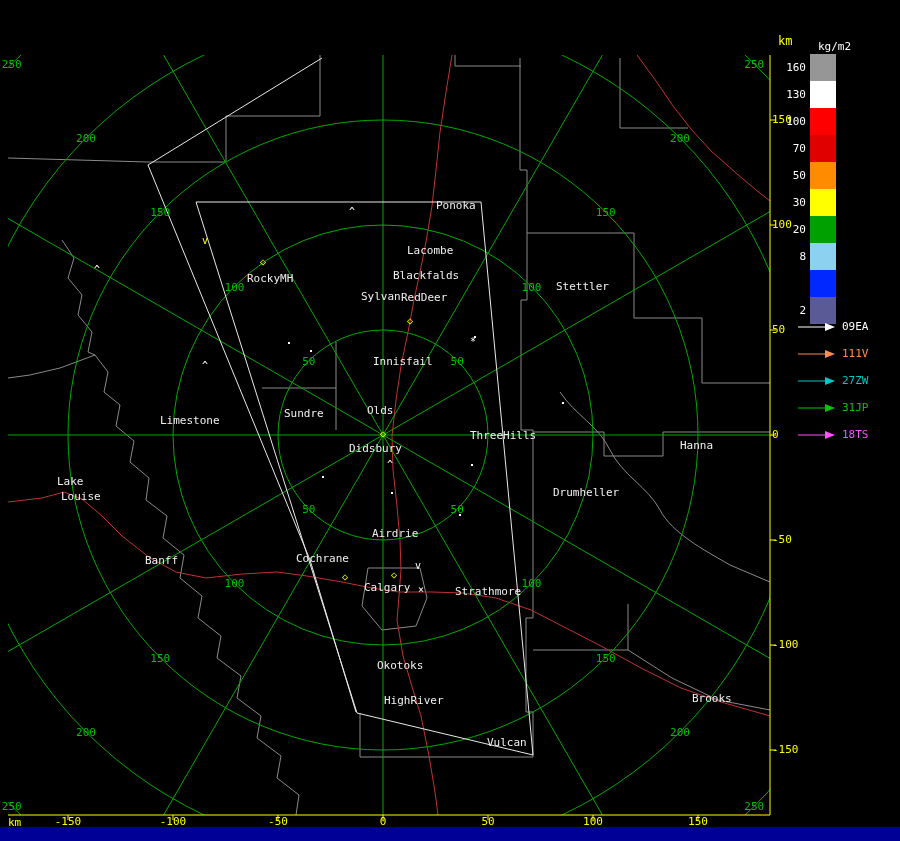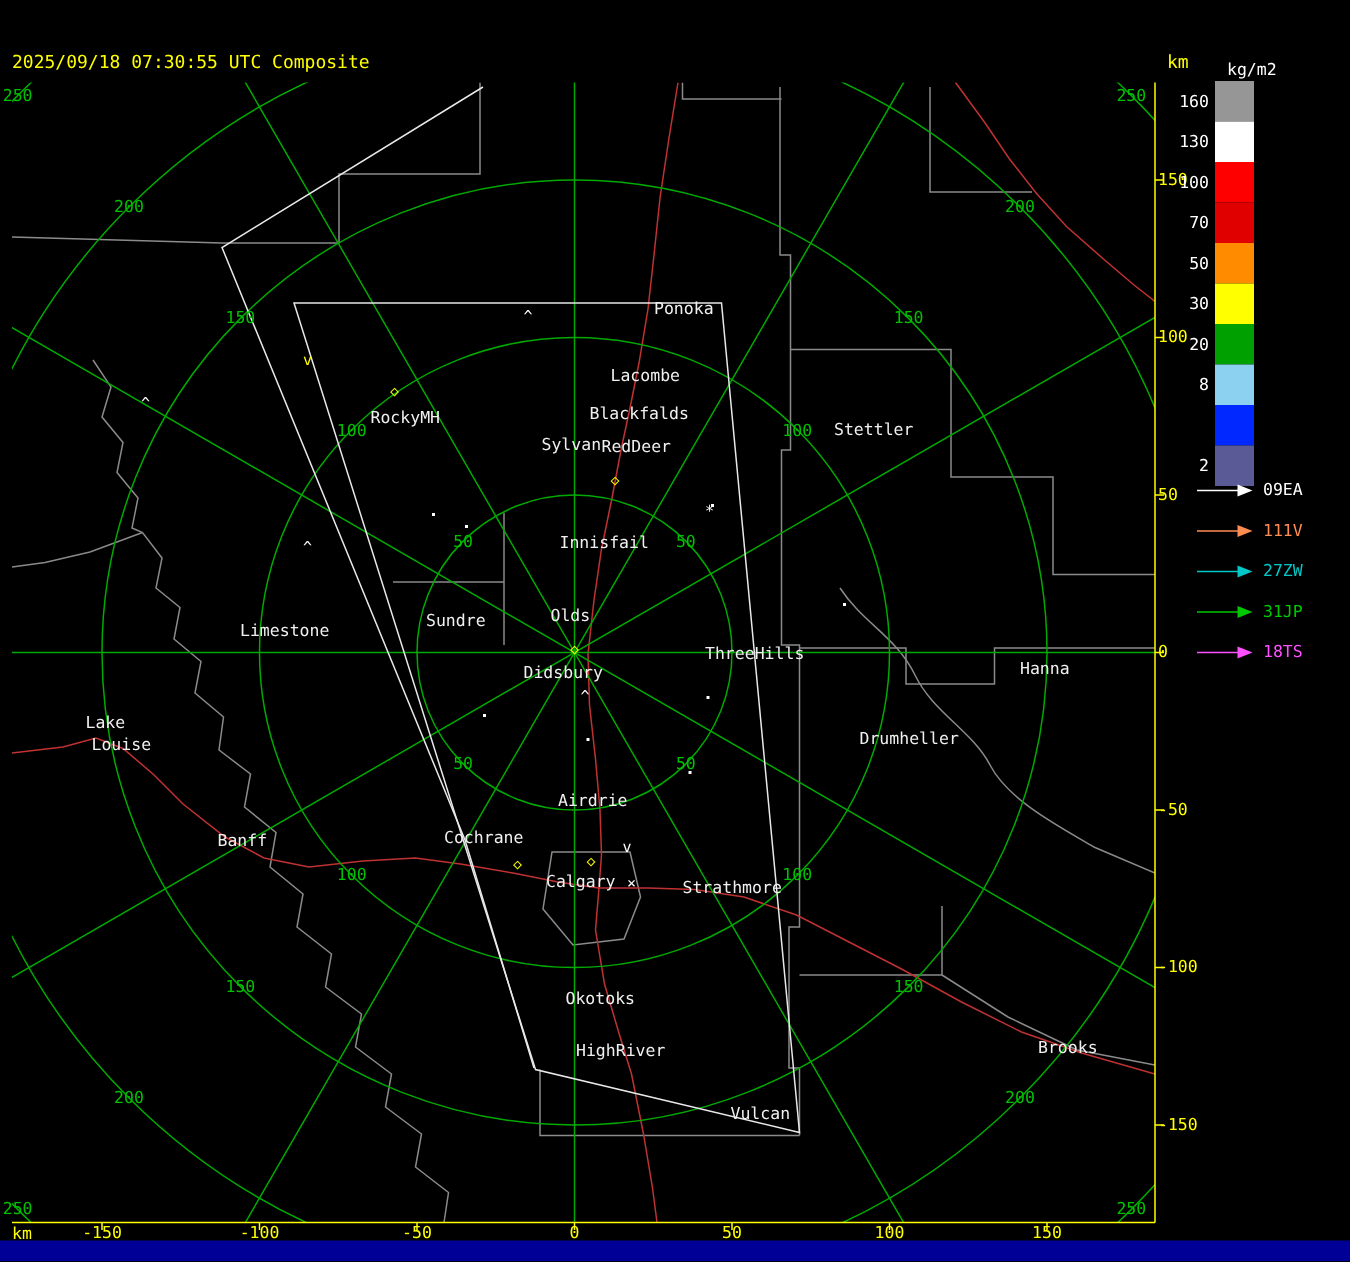--- a/index.html
+++ b/index.html
@@ -22,21 +22,20 @@
   .marker{position:absolute;transform:translate(-50%,-50%);font-size:10px;line-height:10px;}
   .marker.dot{width:2px;height:2px;}
   .bottombar{position:absolute;left:0;top:827px;width:900px;height:14px;}
 </style>
 </head>
 <body>
 
 <div class="screen">
 
 
-  <div class="timestamp">2025/09/18 07:30:55 UTC Composite</div>
   <div class="unit-top">km</div>
   <div class="unit-bottom">km</div>
 
   <svg class="mapsvg" width="900" height="841">
     <defs>
       <clipPath id="mapclip">
           <rect x="8" y="55" width="762" height="760"></rect>
         </clipPath>
     </defs>
     <g clip-path="url(#mapclip)">
@@ -148,21 +147,21 @@
     <div class="city" style="color: rgb(240, 240, 240); left: 401px; top: 292px;">RedDeer</div>
     <div class="city" style="color: rgb(240, 240, 240); left: 556px; top: 281px;">Stettler</div>
     <div class="city" style="color: rgb(240, 240, 240); left: 247px; top: 273px;">RockyMH</div>
     <div class="city" style="color: rgb(240, 240, 240); left: 373px; top: 356px;">Innisfail</div>
     <div class="city" style="color: rgb(240, 240, 240); left: 160px; top: 379px; margin-top: 36px;">Limestone</div>
     <div class="city" style="color: rgb(240, 240, 240); left: 284px; top: 408px;">Sundre</div>
     <div class="city" style="color: rgb(240, 240, 240); left: 367px; top: 405px;">Olds</div>
     <div class="city" style="color: rgb(240, 240, 240); left: 349px; top: 443px;">Didsbury</div>
     <div class="city" style="color: rgb(240, 240, 240); left: 470px; top: 430px;">ThreeHills</div>
     <div class="city" style="color: rgb(240, 240, 240); left: 680px; top: 440px;">Hanna</div>
-    <div class="city" style="color: rgb(240, 240, 240); left: 553px; top: 487px; margin-left: 20px;">Drumheller</div>
+    <div class="city" style="color: rgb(240, 240, 240); left: 553px; top: 487px;">Drumheller</div>
     <div class="city" style="color: rgb(240, 240, 240); left: 57px; top: 476px;">Lake</div>
     <div class="city" style="color: rgb(240, 240, 240); left: 61px; top: 491px;">Louise</div>
     <div class="city" style="color: rgb(240, 240, 240); left: 372px; top: 528px;">Airdrie</div>
     <div class="city" style="color: rgb(240, 240, 240); left: 296px; top: 553px;">Cochrane</div>
     <div class="city" style="color: rgb(240, 240, 240); left: 145px; top: 555px;">Banff</div>
     <div class="city" style="color: rgb(240, 240, 240); left: 364px; top: 582px;">Calgary</div>
     <div class="city" style="color: rgb(240, 240, 240); left: 455px; top: 586px;">Strathmore</div>
     <div class="city" style="color: rgb(240, 240, 240); left: 377px; top: 660px;">Okotoks</div>
     <div class="city" style="color: rgb(240, 240, 240); left: 384px; top: 695px;">HighRiver</div>
     <div class="city" style="color: rgb(240, 240, 240); left: 487px; top: 737px;">Vulcan</div>

